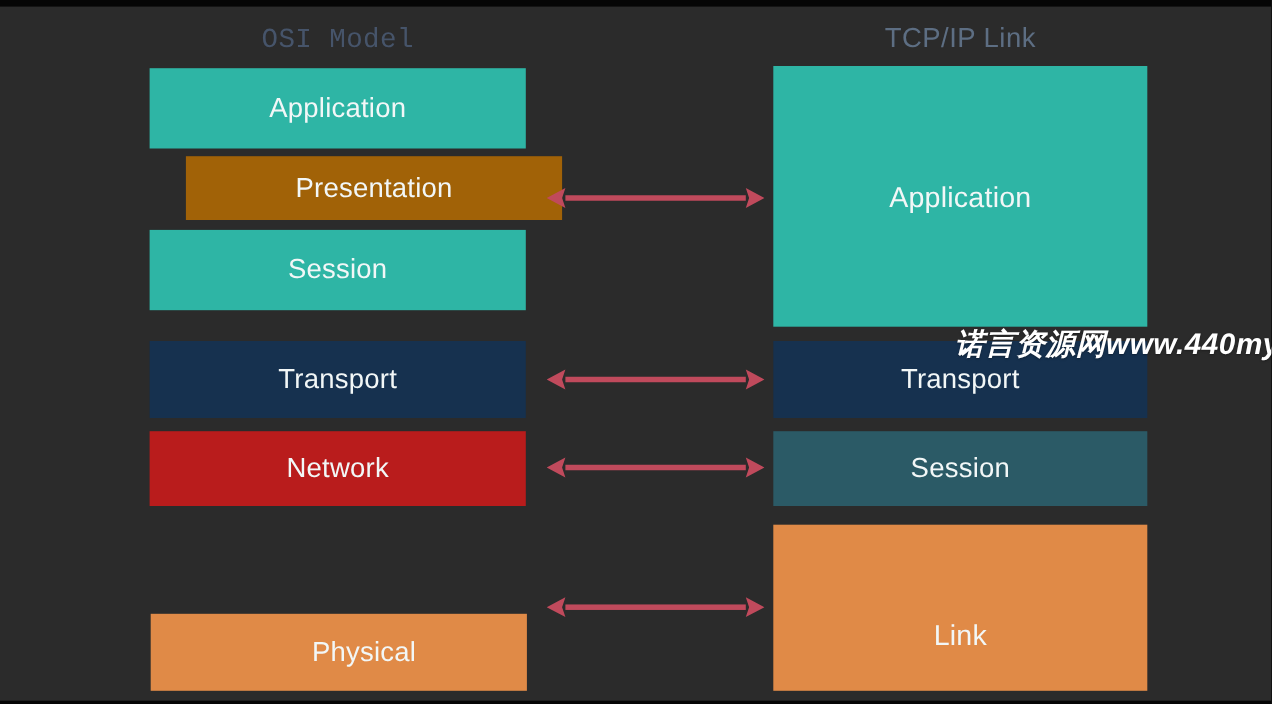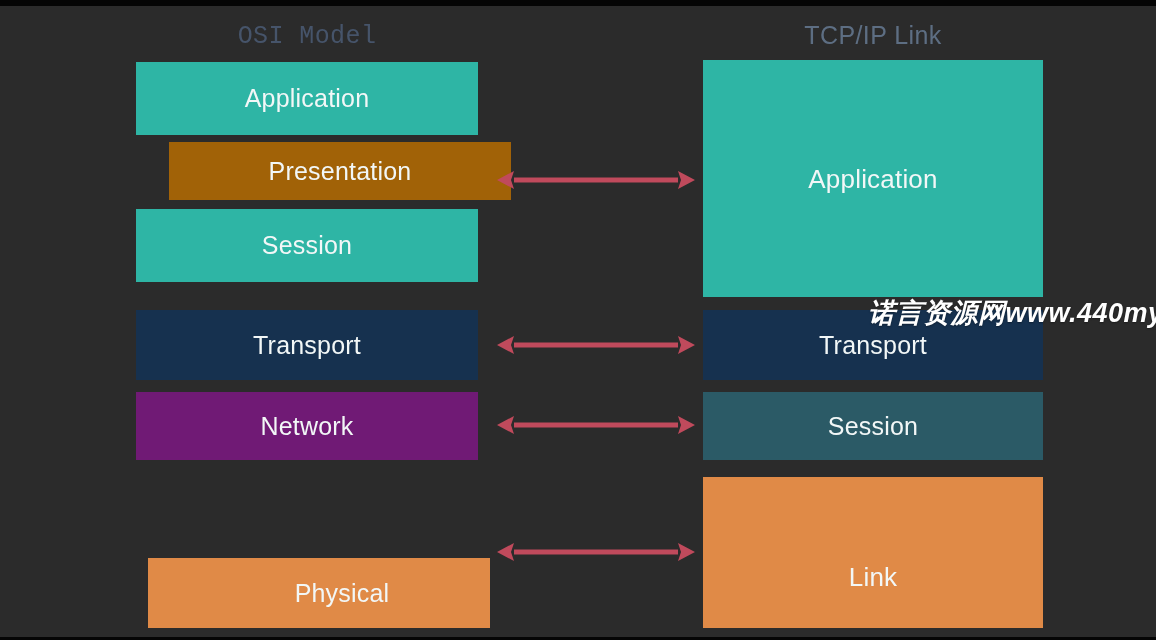--- a/index.html
+++ b/index.html
@@ -105,24 +105,24 @@
   </div>
   <div class="layer-box" id="osi-1" style="left: 136px; top: 142px; width: 342px; height: 58px; background: #a16207; margin-left: 33px;">
     <span class="layer-label" style="color: rgb(242, 247, 247);">Presentation</span>
   </div>
   <div class="layer-box" id="osi-2" style="left: 136px; top: 209px; width: 342px; height: 73px; background: rgb(46, 181, 165);">
     <span class="layer-label" style="color: rgb(242, 247, 247);">Session</span>
   </div>
   <div class="layer-box" id="osi-3" style="left: 136px; top: 310px; width: 342px; height: 70px; background: rgb(22, 49, 79);">
     <span class="layer-label" style="color: rgb(242, 247, 247);">Transport</span>
   </div>
-  <div class="layer-box" id="osi-4" style="left: 136px; top: 392px; width: 342px; height: 68px; background: #701a75;">
+  <div class="layer-box" id="osi-4" style="left: 136px; top: 392px; width: 342px; height: 68px; background: #b91c1c;">
     <span class="layer-label" style="color: rgb(242, 247, 247);">Network</span>
   </div>
-  <div class="layer-box" id="osi-6" style="left: 148px; top: 558px; width: 342px; height: 70px; background: rgb(224, 138, 71); padding-left: 46px;">
+  <div class="layer-box" id="osi-6" style="left: 137px; top: 558px; width: 342px; height: 70px; background: rgb(224, 138, 71); padding-left: 46px;">
     <span class="layer-label" style="color: rgb(242, 247, 247);">Physical</span>
   </div>
 
   <div class="layer-box tall" id="tcp-0" style="left: 703px; top: 60px; width: 340px; height: 237px; background: rgb(46, 181, 165);">
     <span class="layer-label" style="color: rgb(242, 247, 247);">Application</span>
   </div>
   <div class="layer-box" id="tcp-1" style="left: 703px; top: 310px; width: 340px; height: 70px; background: rgb(22, 49, 79);">
     <span class="layer-label" style="color: rgb(242, 247, 247);">Transport</span>
   </div>
   <div class="layer-box" id="tcp-2" style="left: 703px; top: 392px; width: 340px; height: 68px; background: rgb(43, 90, 102);">

